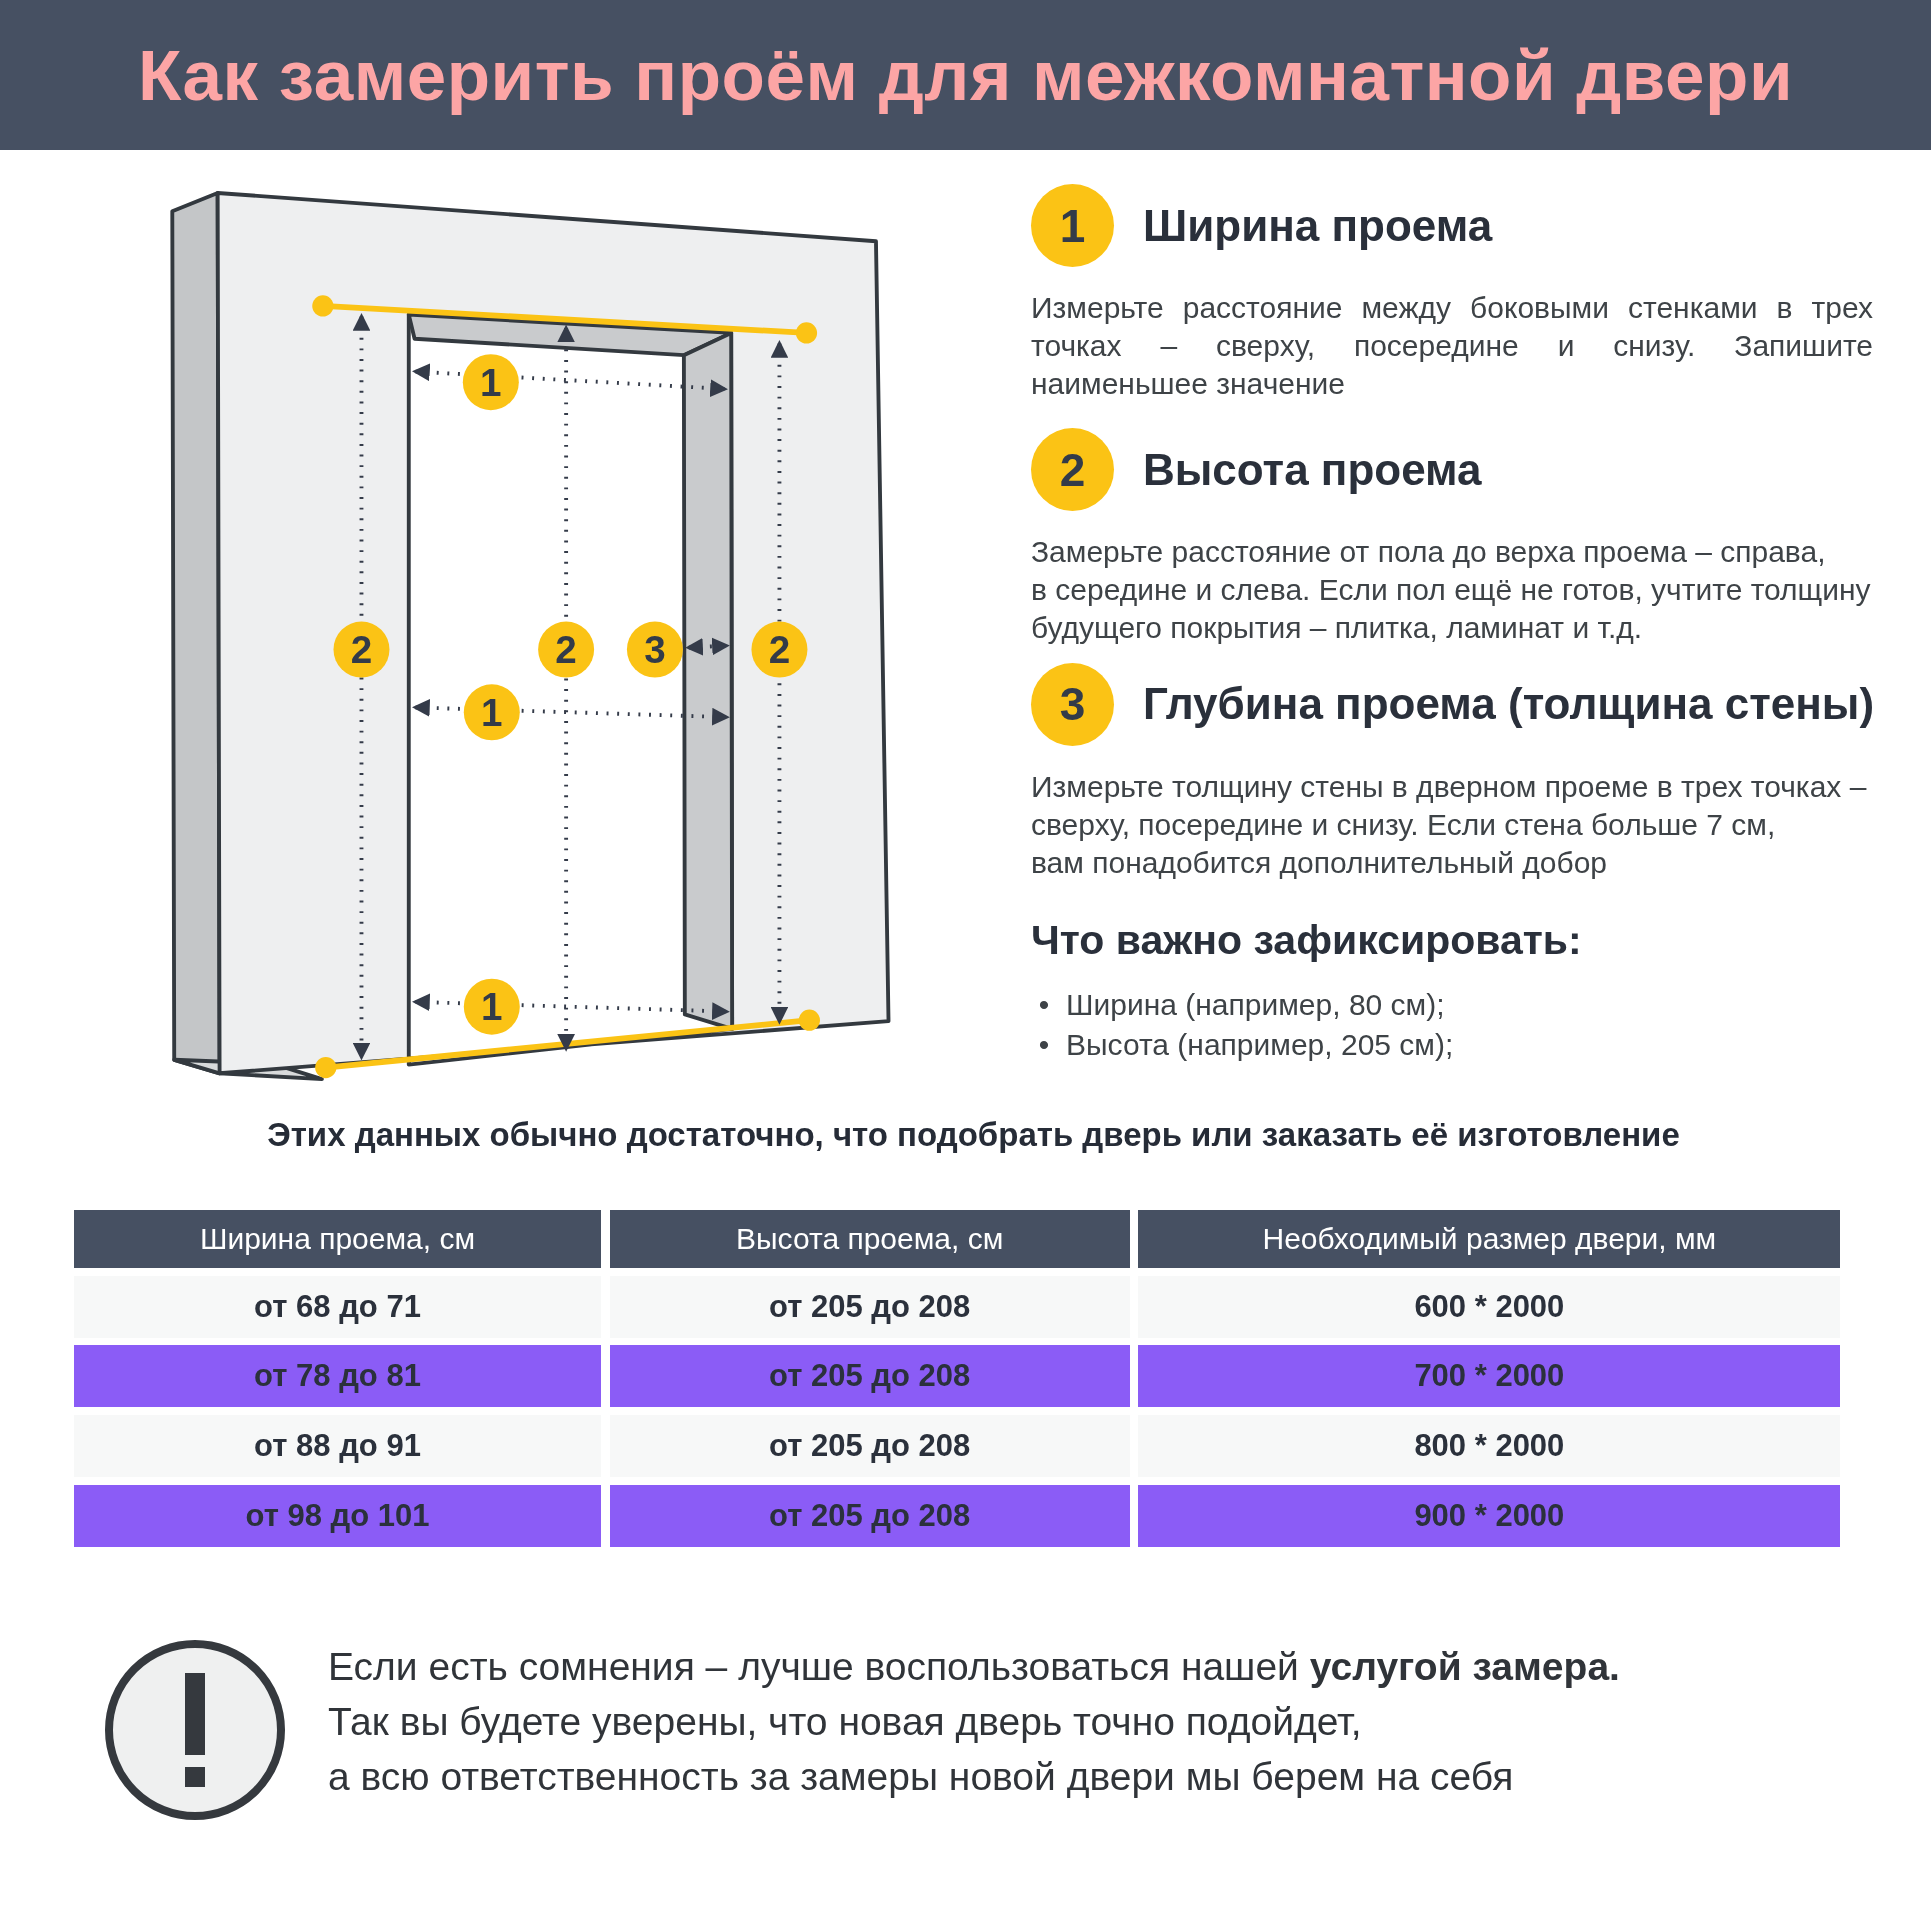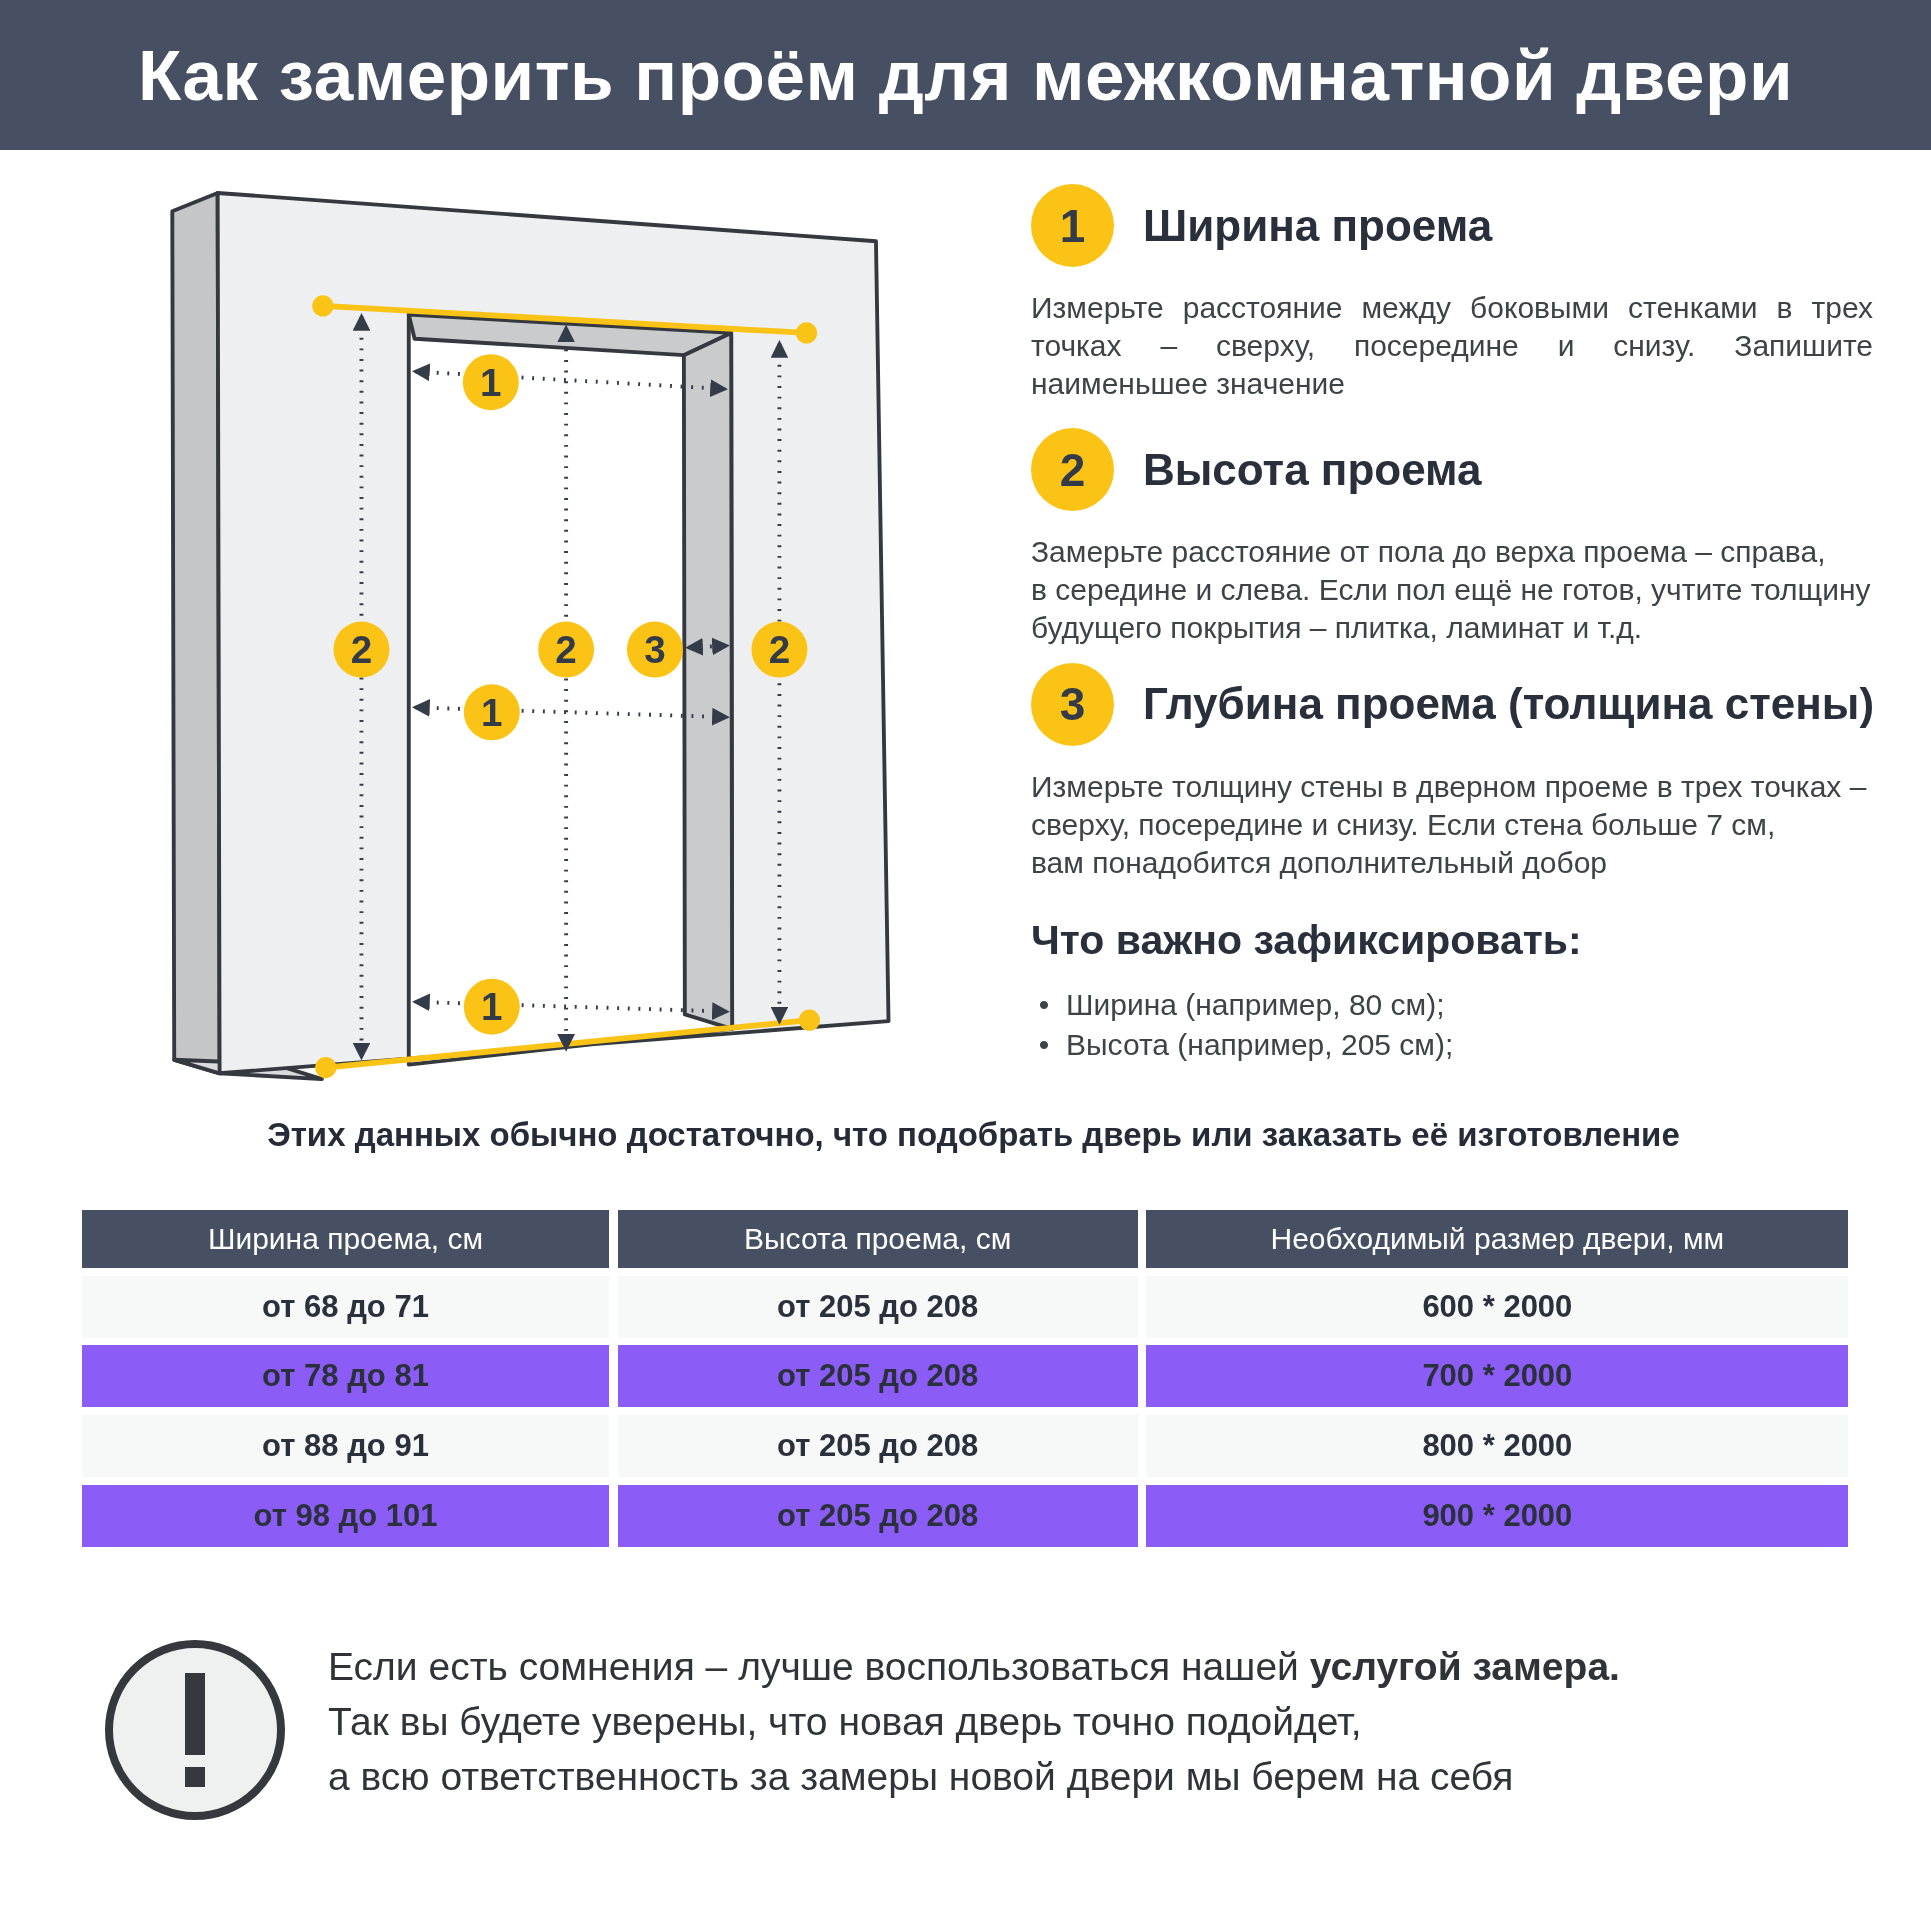--- a/index.html
+++ b/index.html
@@ -7,21 +7,21 @@
     width:1931px;height:1931px;position:relative;background:#ffffff;
     font-family:"Liberation Sans", sans-serif;overflow:hidden;
     -webkit-font-smoothing:antialiased;
   }
   
   .header{
     position:absolute;left:0;top:0;width:1931px;height:150px;
     background:#465062;display:flex;align-items:center;justify-content:center;
   }
   .header h1{
-    margin:16px;color:#ffffff;font-size:71px;font-weight:bold;letter-spacing:0.5px;white-space:nowrap;
+    margin:16px;color:#fca5a5;font-size:71px;font-weight:bold;letter-spacing:0.5px;white-space:nowrap;
   }
   
   .diagram{position:absolute;left:97px;top:164px;width:917px;height:946px;}
   
   .steps{position:absolute;left:1031px;top:183px;width:842px;}
   .step-head{display:flex;align-items:center;gap:29px;height:85px;}
   .badge{
     width:83px;height:83px;border-radius:50%;background:#FBC315;flex:0 0 83px;
     display:flex;align-items:center;justify-content:center;
     font-size:46px;font-weight:bold;color:#333B49;
@@ -42,21 +42,21 @@
   .important-list li::before{
     content:"•";position:absolute;left:7.7px;top:0;color:#3E4347;
   }
   
   .table-intro{
     position:absolute;left:8px;top:1116px;width:1931px;text-align:center;
     font-size:33px;font-weight:bold;color:#262C37;
   }
   
   .size-table{
-    position:absolute;left:82px;top:1210px;width:1767px;
+    position:absolute;left:74px;top:1210px;width:1767px;
     display:grid;grid-template-columns:527px 520px 702px;column-gap:8.7px;row-gap:7.7px;
   }
   .size-table .th{
     height:58px;background:#465062;color:#ffffff;font-size:30px;
     display:flex;align-items:center;justify-content:center;
   }
   .size-table .td{
     height:62px;font-size:31px;font-weight:bold;color:#2B313C;
     display:flex;align-items:center;justify-content:center;
   }

